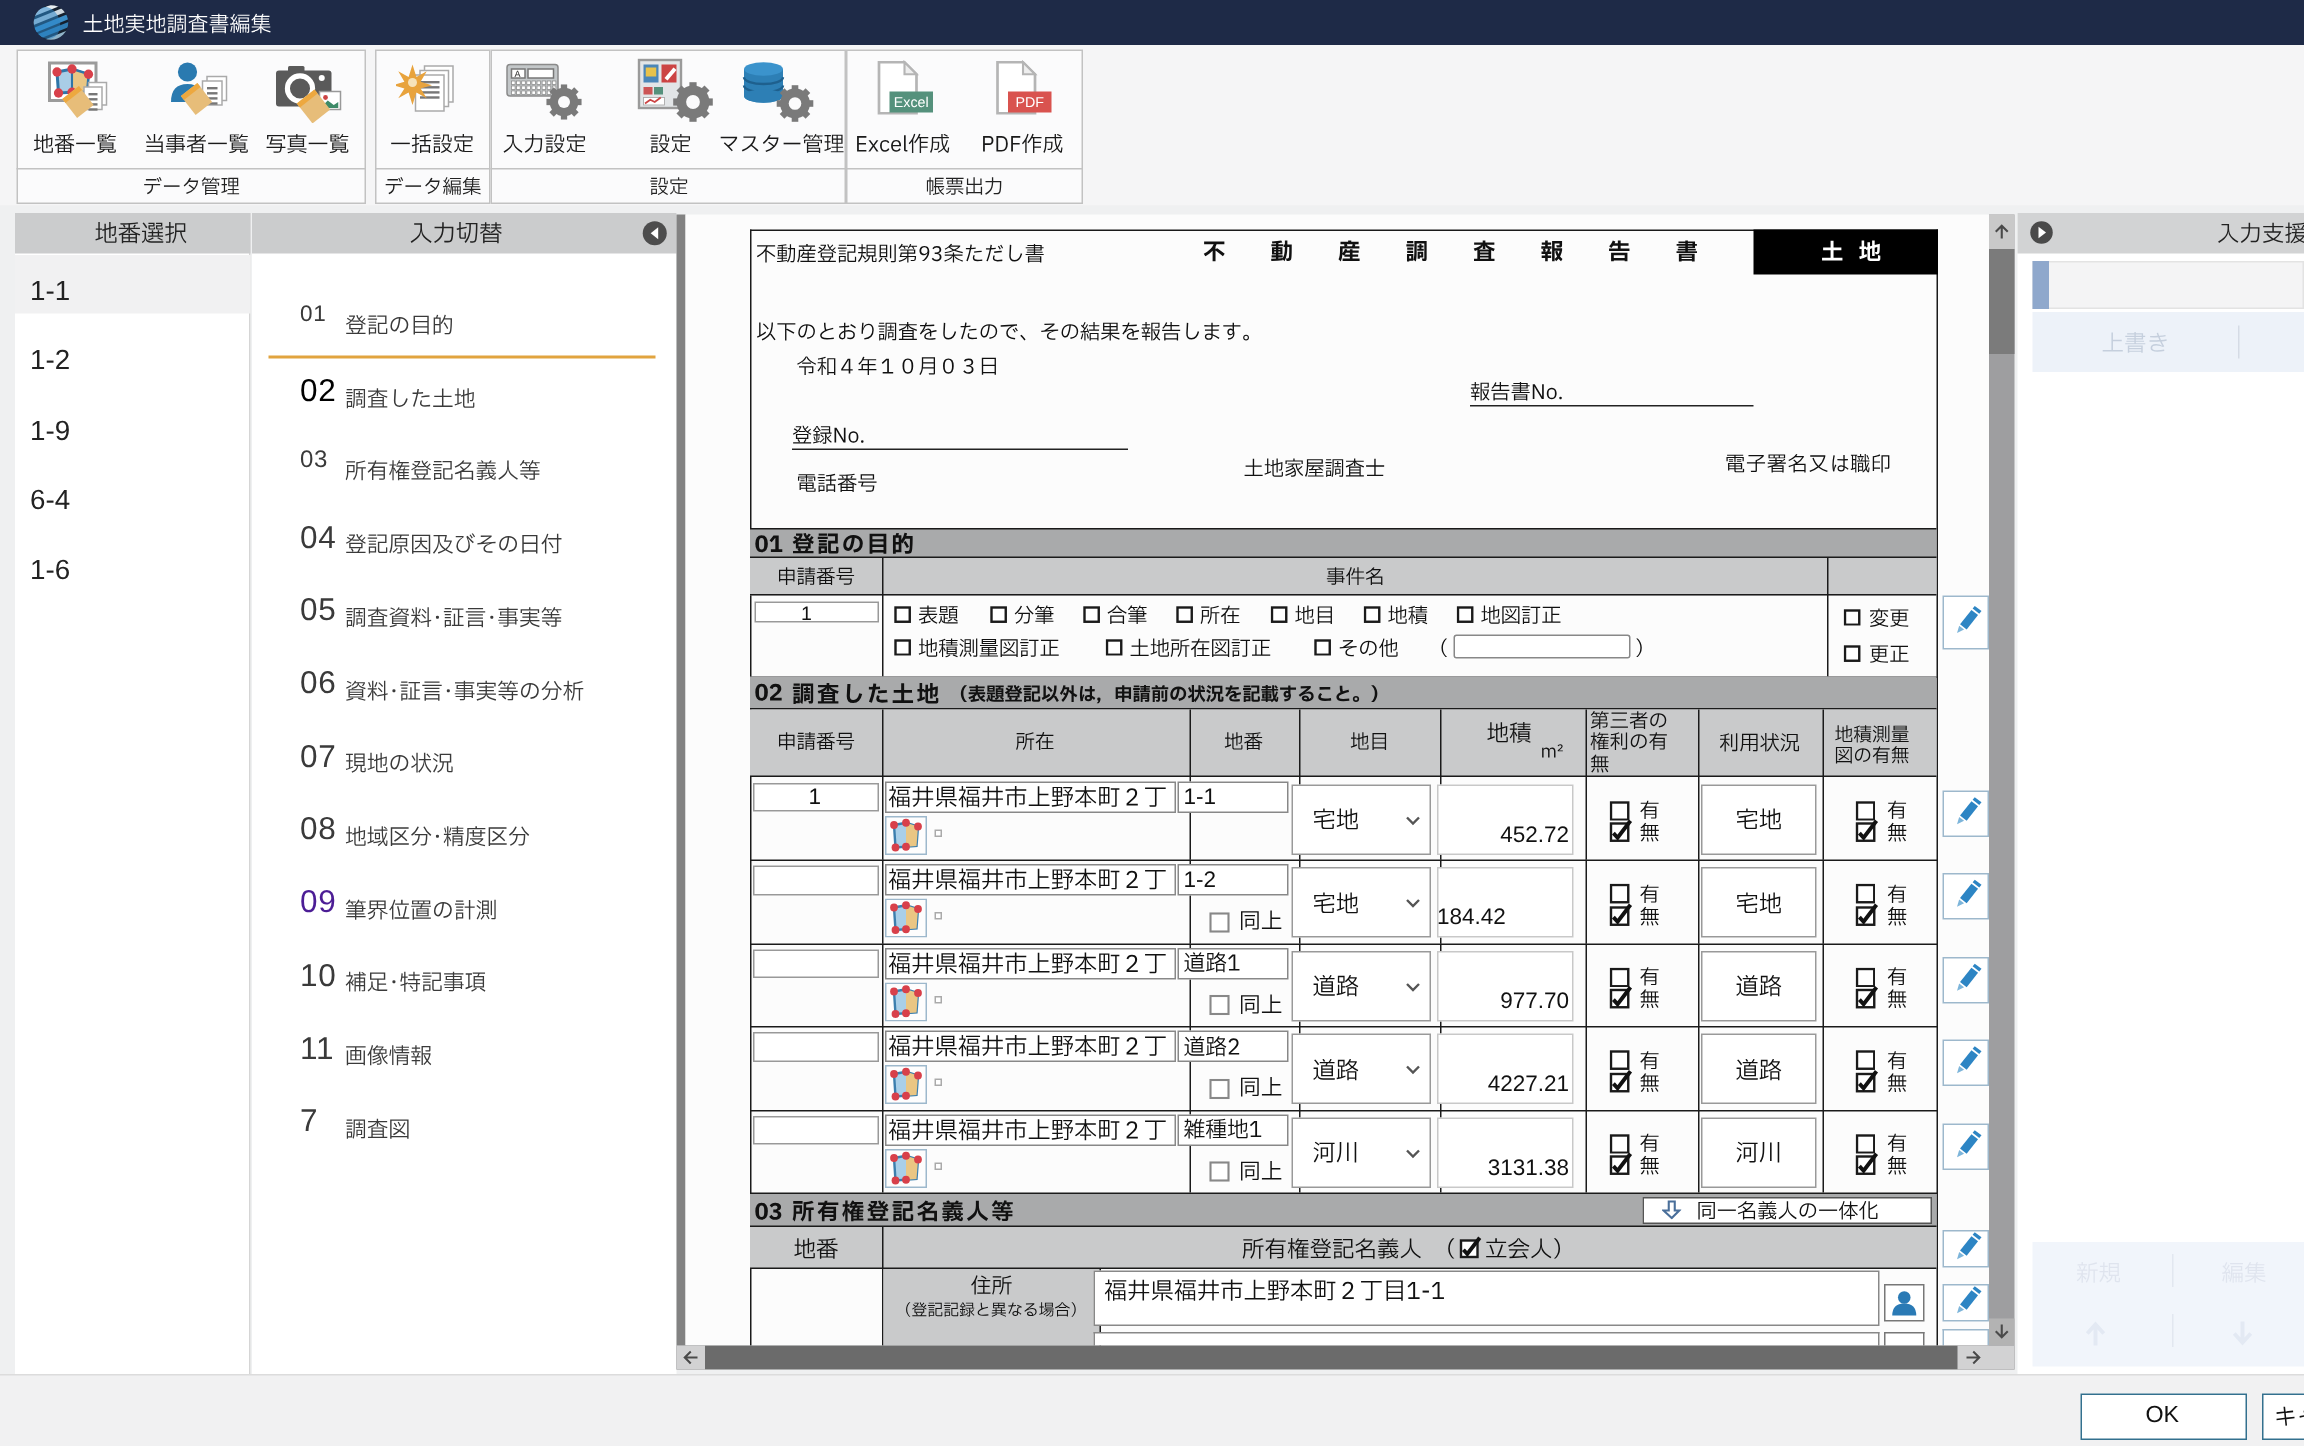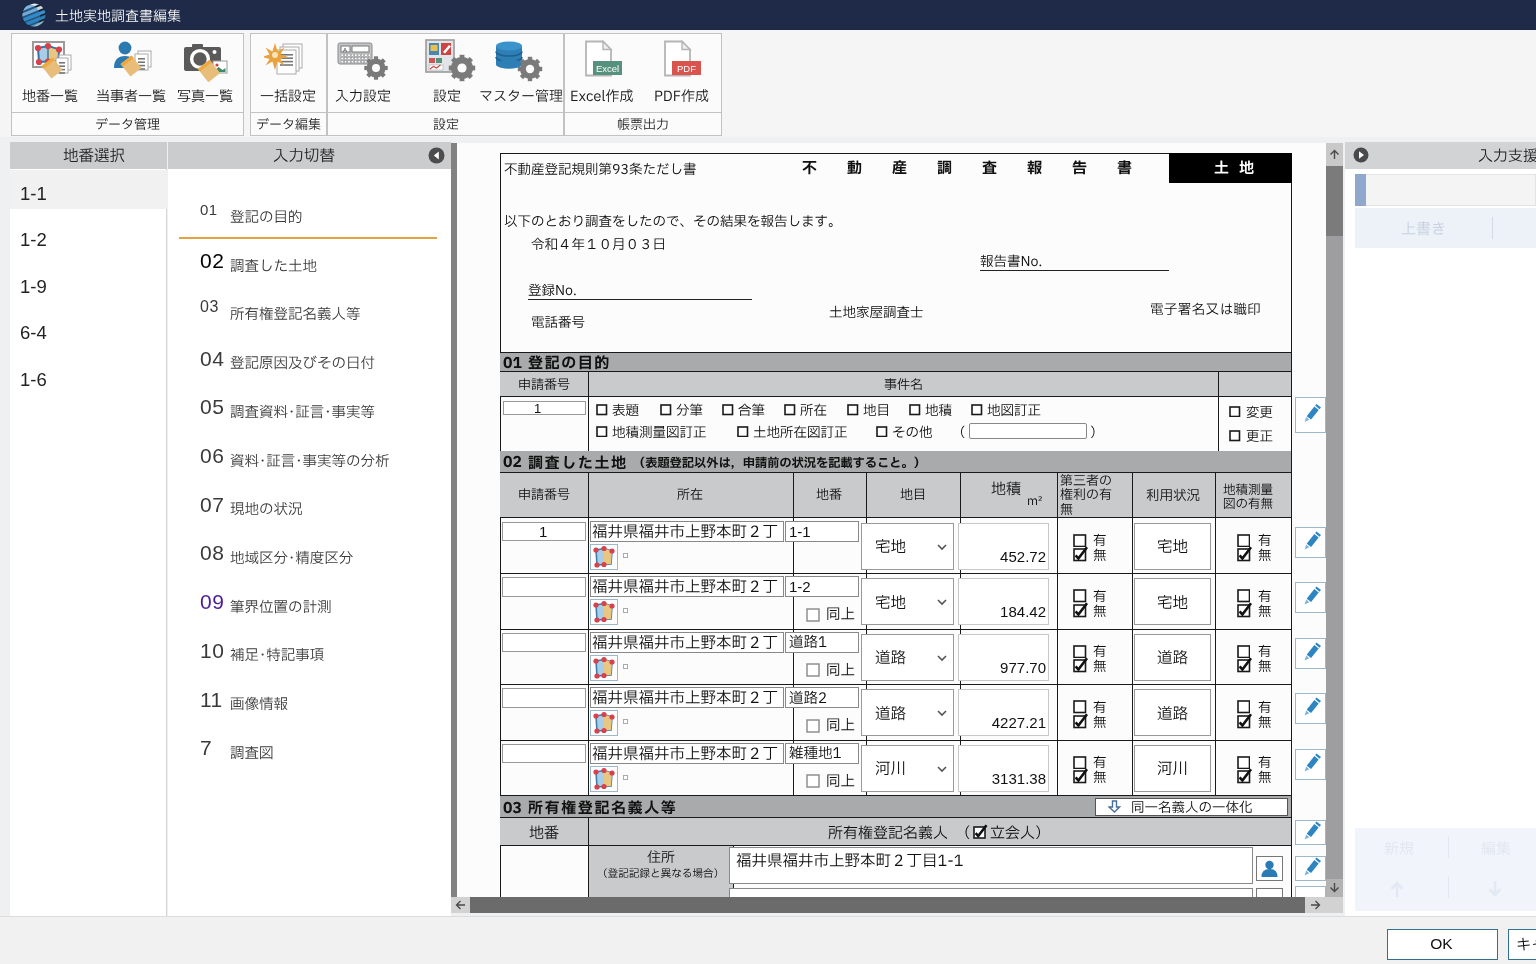--- a/index.html
+++ b/index.html
@@ -618,21 +618,21 @@
   </svg>
 <div class="a" style="left:623px;top:608px;width:5px;height:5px;background:#fff;border:1px solid #aaa"></div>
 <svg class="a" style="left:805.5px;top:607.5px" width="14" height="14">
     <rect x="1" y="1" width="12" height="12" fill="#fff" stroke="#888" stroke-width="1.4"></rect>
   </svg>
 <div class="a" style="left:861px;top:578px;width:93px;height:47px;background:#fff;border:1px solid #999"></div>
 <svg class="a" style="left:936px;top:598px" width="12" height="8" viewBox="0 0 12 8">
     <path d="M2 2 L6 6 L10 2" stroke="#555" stroke-width="1.6" fill="none"></path>
   </svg>
 <div class="a" style="left:958px;top:578px;width:91px;height:47px;background:#fff;border:1px solid #c8c8c8"></div>
-<div class="a" style="left:958px;top:603px;font-size:15px;color:#111;width:88px;text-align:right">184.42</div>
+<div class="a" style="left:958px;top:603px;font-size:15px;color:#111;width:88px;">184.42</div>
 <svg class="a" style="left:1073px;top:589.3px" width="13.5" height="13.5">
     <rect x="1" y="1" width="11.5" height="11.5" fill="#fff" stroke="#1a1a1a" stroke-width="1.6"></rect>
   </svg>
 <svg class="a" style="left:1073px;top:601.6px;overflow:visible" width="13.5" height="15.5">
     <rect x="1" y="3" width="11.5" height="11.5" fill="#fff" stroke="#1a1a1a" stroke-width="1.6"></rect>
     <path d="M2.6 9.425 L5.4 12.5 L14.0 1.2" fill="none" stroke="#111" stroke-width="2.6"></path>
   </svg>
 <div class="a" style="left:1134px;top:578px;width:77px;height:47px;background:#fff;border:1px solid #999"></div>
 <svg class="a" style="left:1236.5px;top:589.3px" width="13.5" height="13.5">
     <rect x="1" y="1" width="11.5" height="11.5" fill="#fff" stroke="#1a1a1a" stroke-width="1.6"></rect>

